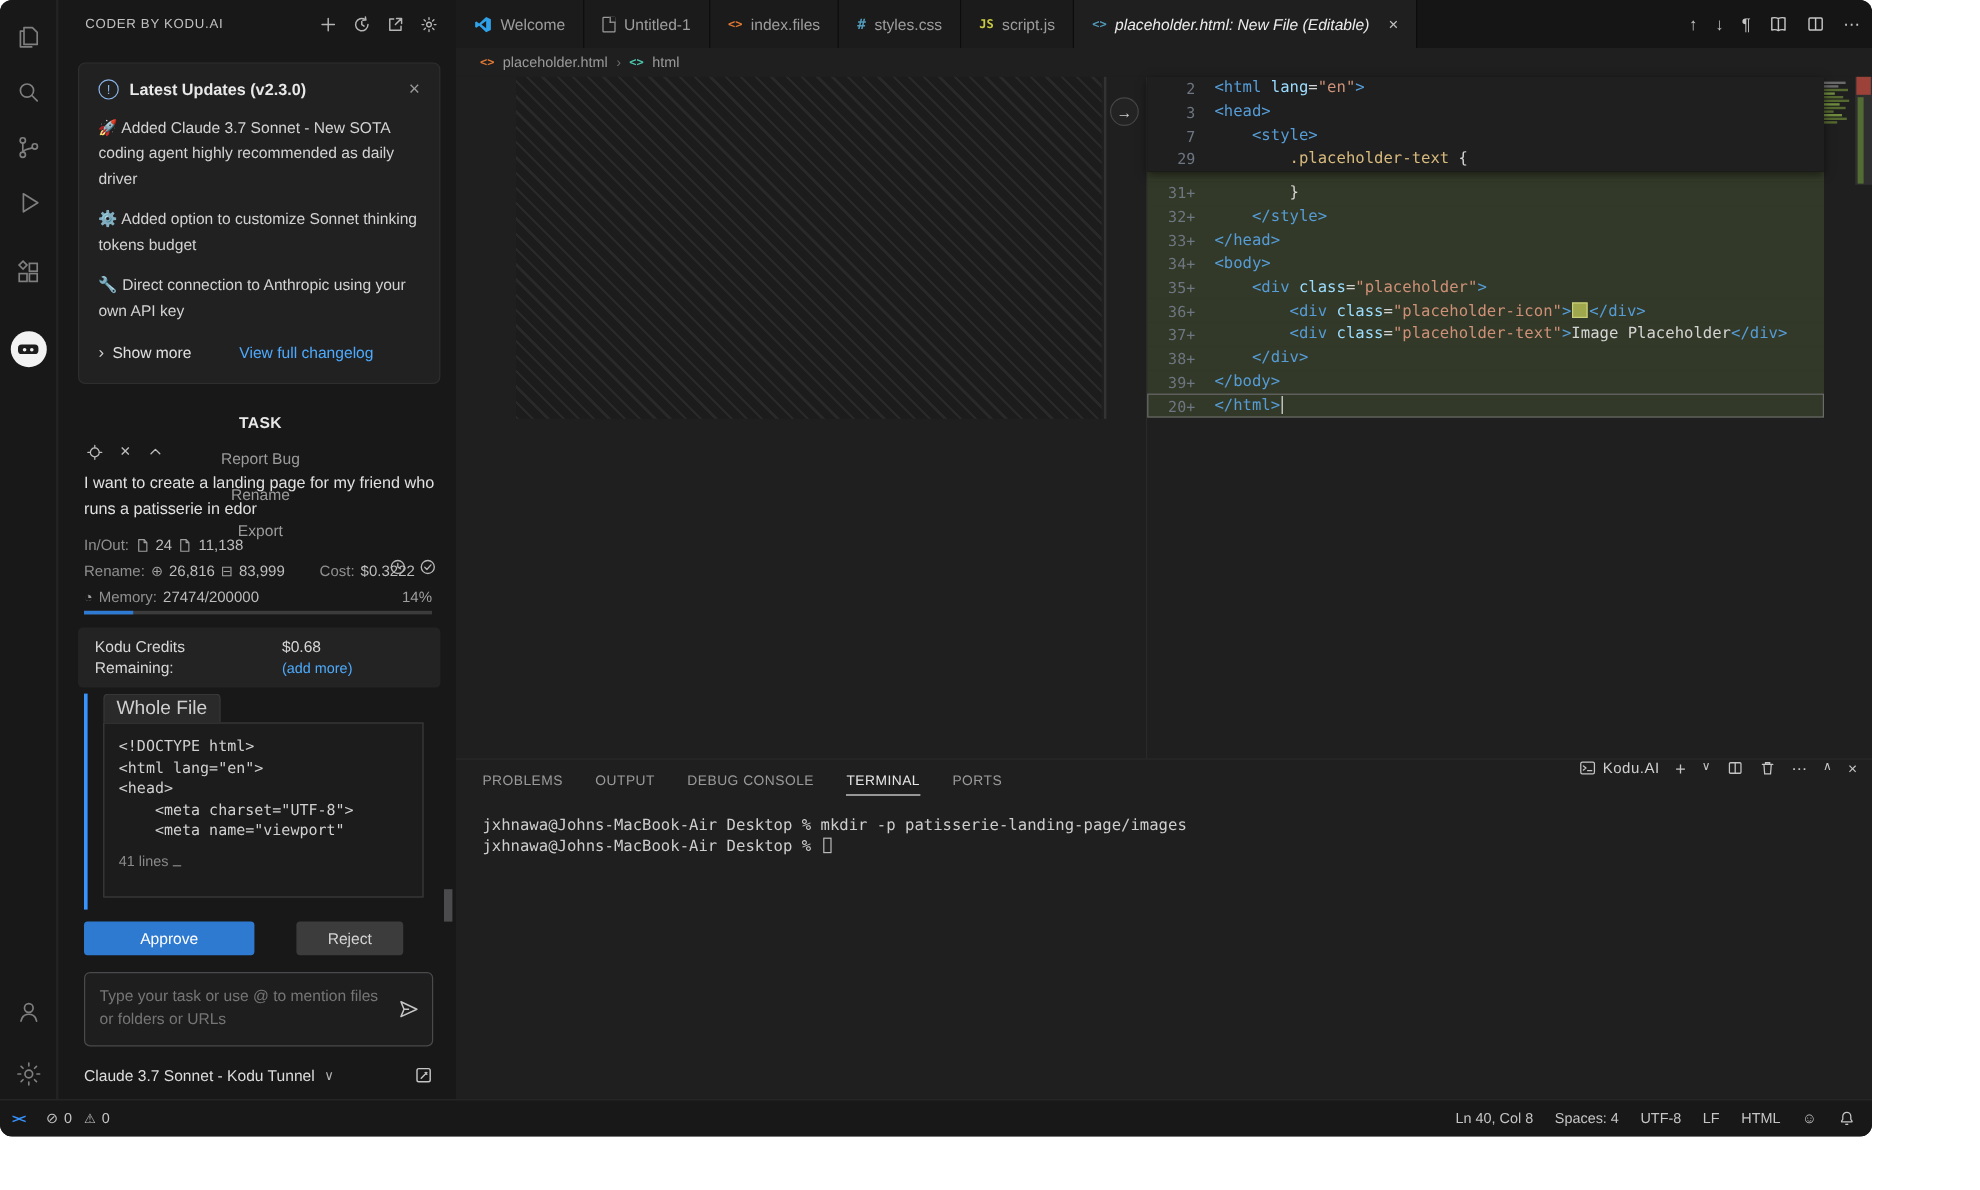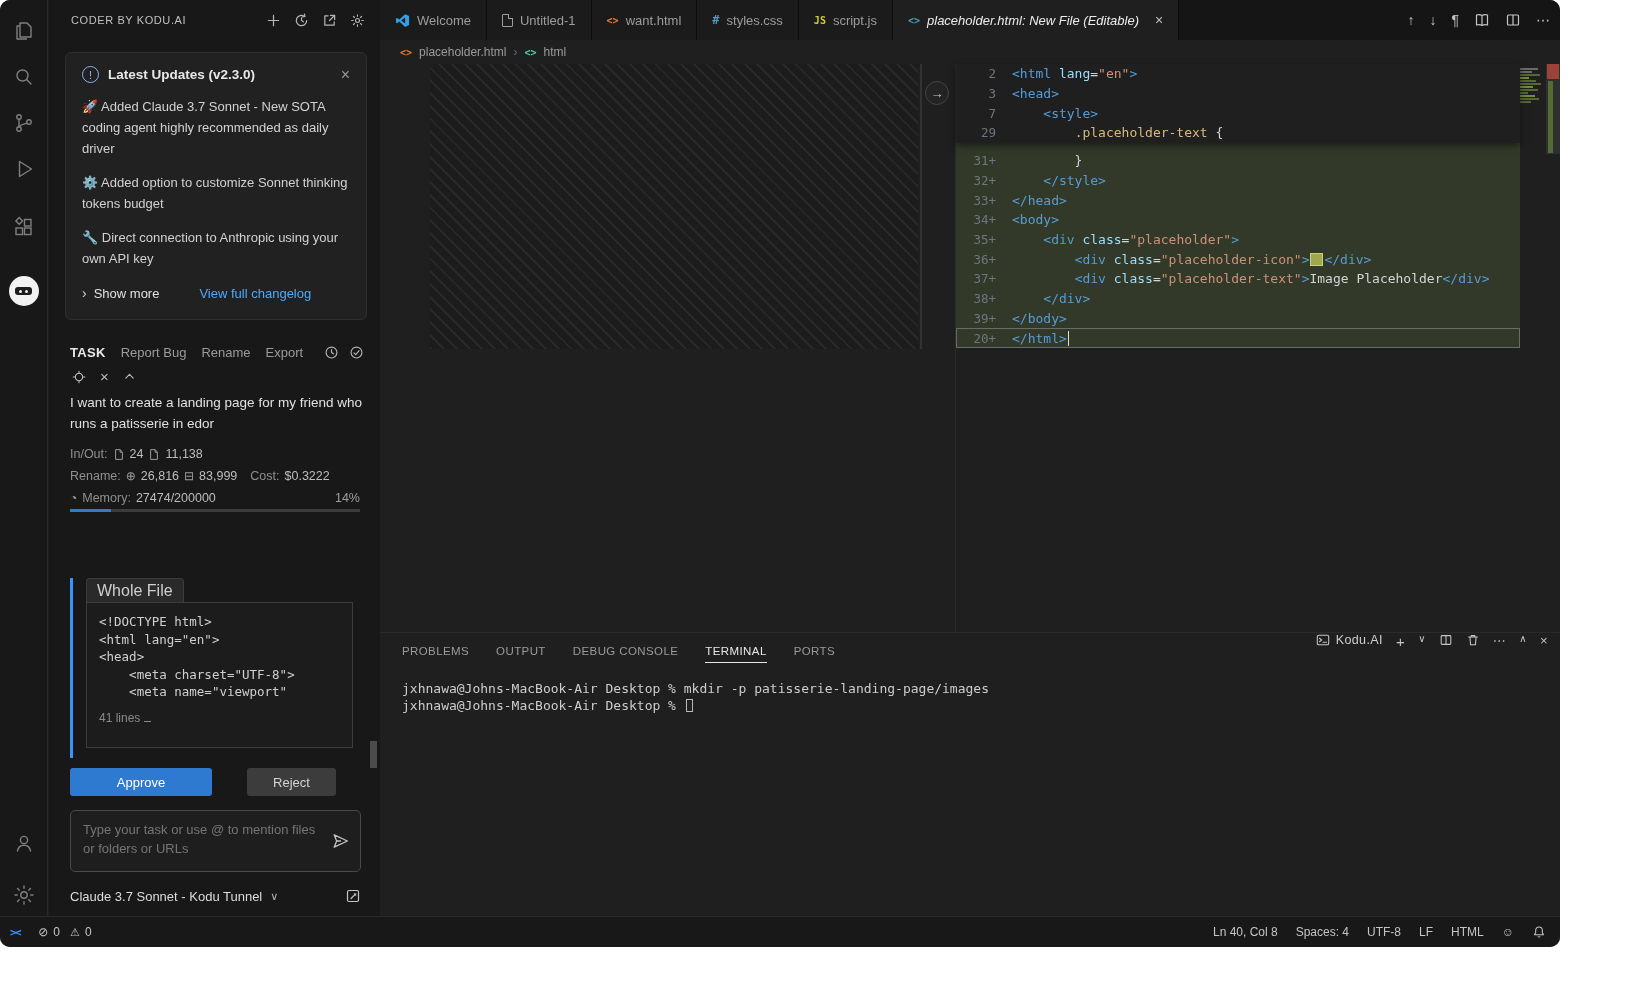--- a/index.html
+++ b/index.html
@@ -25,21 +25,21 @@
   .upd-head{display:flex;align-items:center;gap:9px;}
   .upd-bang{width:17px;height:17px;border:1.5px solid #8ab4e8;border-radius:50%;color:#8ab4e8;font-size:11px;display:flex;align-items:center;justify-content:center;flex:none;}
   .upd-title{font-size:13.5px;font-weight:700;color:#e8e8e8;}
   .upd-close{margin-left:auto;color:#9a9a9a;font-size:16px;line-height:1;}
   .upd-item{margin-top:13px;font-size:13px;line-height:21px;color:#d2d2d2;}
   .upd-foot{margin-top:16px;display:flex;align-items:center;font-size:13px;color:#e0e0e0;}
   .upd-more{display:flex;align-items:center;gap:7px;}
   .upd-chev{color:#cfcfcf;font-size:14px;}
   .upd-link{margin-left:40px;color:#4daafc;}
 
-  .task-row{position:absolute;left:21px;right:16px;top:345px;display:flex;align-items:center;gap:15px;font-size:13px;color:#9b9b9b;}
+  .task-row{position:absolute;left:21px;right:16px;top:345px;display:flex;align-items:center;gap:15px;font-size:13px;color:#9b9b9b;flex-direction:column;}
   .task-label{color:#e8e8e8;font-weight:700;letter-spacing:.3px;}
   .task-row-icons{margin-left:auto;display:flex;gap:10px;color:#b5b5b5;}
   .task-controls{position:absolute;left:23px;top:369px;display:flex;align-items:center;gap:14px;color:#bdbdbd;}
   .x-glyph{font-size:15px;line-height:1;color:#bdbdbd;}
   .task-desc{position:absolute;left:21px;right:18px;top:392px;font-size:13.5px;line-height:21px;color:#e0e0e0;}
 
   .stat-row{position:absolute;left:21px;right:20px;display:flex;align-items:center;gap:5px;font-size:12.5px;color:#8f8f8f;}
   .stat-val{color:#bdbdbd;}
   .stat-sym{color:#9f9f9f;font-size:12px;}
   .doc-ic{color:#9f9f9f;}
@@ -300,33 +300,43 @@
           </svg>
         </span>
       <span class="stat-val">11,138</span>
     </div>
     <div class="stat-row" style="top:469px">
       <span>Rename:</span>
       <span class="stat-sym">⊕</span>
       <span class="stat-val">26,816</span>
       <span class="stat-sym">⊟</span>
       <span class="stat-val">83,999</span>
-      <span style="margin-left:8px">Cost:</span>
+      <span style="margin-left:24px">Cost:</span>
       <span class="stat-val">$0.3222</span>
     </div>
     <div class="stat-row" style="top:491px">
       <span class="stat-sym">◔</span>
       <span>Memory:</span>
       <span class="stat-val">27474/200000</span>
       <span class="pct">14%</span>
     </div>
     <div class="progress">
         <div class="fill" style="width:14%"></div>
       </div>
 
+    <div class="credits">
+      <div class="cred-left">
+        <div>Kodu Credits</div>
+        <div>Remaining:</div>
+      </div>
+      <div class="cred-right">
+        <div class="cred-amount">$0.68</div>
+        <div class="cred-add">(add more)</div>
+      </div>
+    </div>
 
     <div class="fileblock">
       <span class="fb-tab">Whole File</span>
       <div class="fb-box">
         <div class="fb-code-line">&lt;!DOCTYPE html&gt;</div>
         <div class="fb-code-line">&lt;html lang="en"&gt;</div>
         <div class="fb-code-line">&lt;head&gt;</div>
         <div class="fb-code-line">    &lt;meta charset="UTF-8"&gt;</div>
         <div class="fb-code-line">    &lt;meta name="viewport"</div>
         <div class="fb-foot"><span>41 lines</span><span class="fb-underscore"></span></div>
@@ -370,21 +380,21 @@
             </svg>
           </span>
         <span>Welcome</span>
       </div>
       <div class="tab">
         <span class="page-ic"></span>
         <span>Untitled-1</span>
       </div>
       <div class="tab">
         <span class="ficon" style="color:#e37933">&lt;&gt;</span>
-        <span>want.html</span>
+        <span>index.files</span>
       </div>
       <div class="tab">
         <span class="ficon" style="color:#519aba;font-size:12px">#</span>
         <span>styles.css</span>
       </div>
       <div class="tab">
         <span class="ficon" style="color:#cbcb41">JS</span>
         <span>script.js</span>
       </div>
       <div class="tab active">

